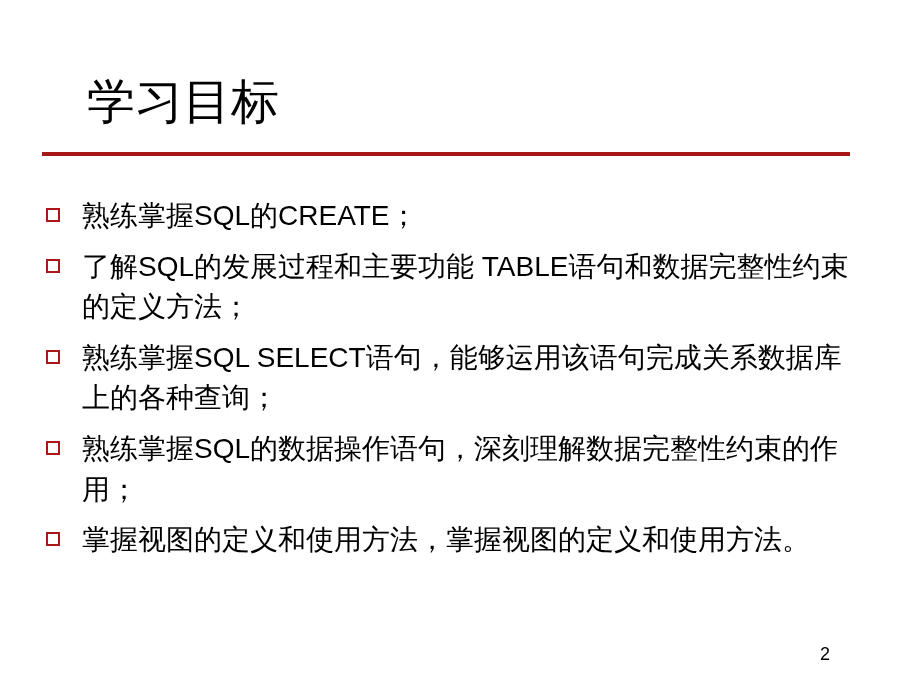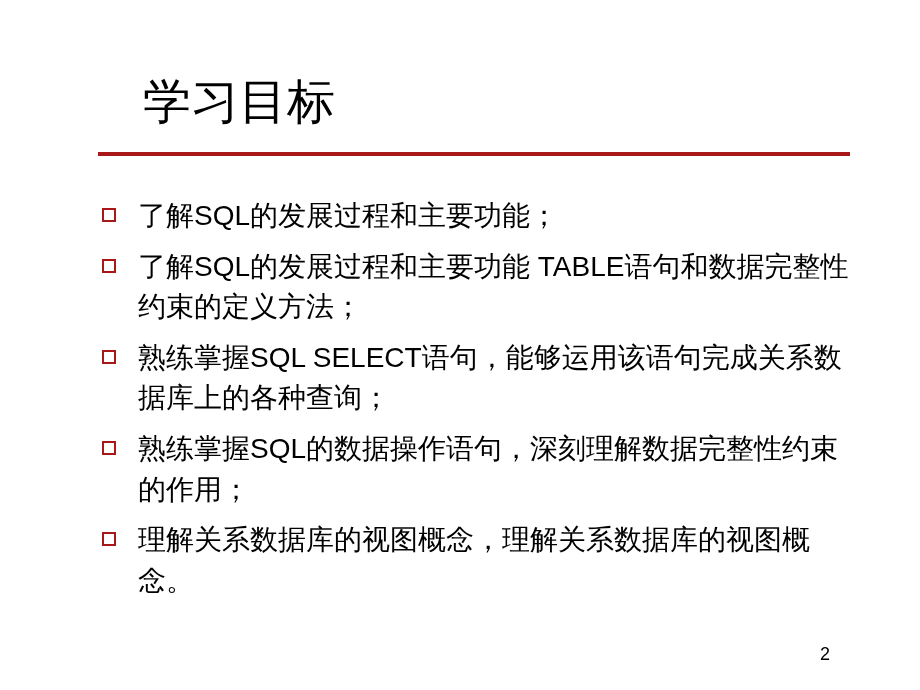--- a/index.html
+++ b/index.html
@@ -11,21 +11,21 @@
       width: 920px;
       height: 690px;
       background: #ffffff;
       font-family: "Microsoft YaHei", "SimSun", sans-serif;
       overflow: hidden;
       position: relative;
     }
     .slide {
       width: 100%;
       height: 100%;
-      padding: 70px 70px 40px 98px;
+      padding: 70px 70px 40px 42px;
       position: relative;
       border-radius: 32px;
     }
     .title {
       font-size: 48px;
       font-weight: normal;
       color: #000;
       margin-left: 45px;
       margin-bottom: 18px;
       font-family: "SimHei", "Microsoft YaHei", sans-serif;
@@ -71,33 +71,33 @@
   </style>
 </head>
 <body>
 
 <div class="slide">
   <h1 class="title">学习目标</h1>
   <div class="divider"></div>
   <ul class="bullet-list">
     <li class="bullet-item">
       <span class="bullet-marker"></span>
-      <span class="bullet-text">了解SQL的发展过程和主要功能；</span>
+      <span class="bullet-text">熟练掌握SQL的CREATE；</span>
     </li>
     <li class="bullet-item">
       <span class="bullet-marker"></span>
       <span class="bullet-text">了解SQL的发展过程和主要功能 TABLE语句和数据完整性约束的定义方法；</span>
     </li>
     <li class="bullet-item">
       <span class="bullet-marker"></span>
       <span class="bullet-text">熟练掌握SQL SELECT语句，能够运用该语句完成关系数据库上的各种查询；</span>
     </li>
     <li class="bullet-item">
       <span class="bullet-marker"></span>
       <span class="bullet-text">熟练掌握SQL的数据操作语句，深刻理解数据完整性约束的作用；</span>
     </li>
     <li class="bullet-item">
       <span class="bullet-marker"></span>
-      <span class="bullet-text">理解关系数据库的视图概念，理解关系数据库的视图概念。</span>
+      <span class="bullet-text">掌握视图的定义和使用方法，掌握视图的定义和使用方法。</span>
     </li>
   </ul>
   <div class="page-number">2</div>
 </div>
 
 </body></html>

